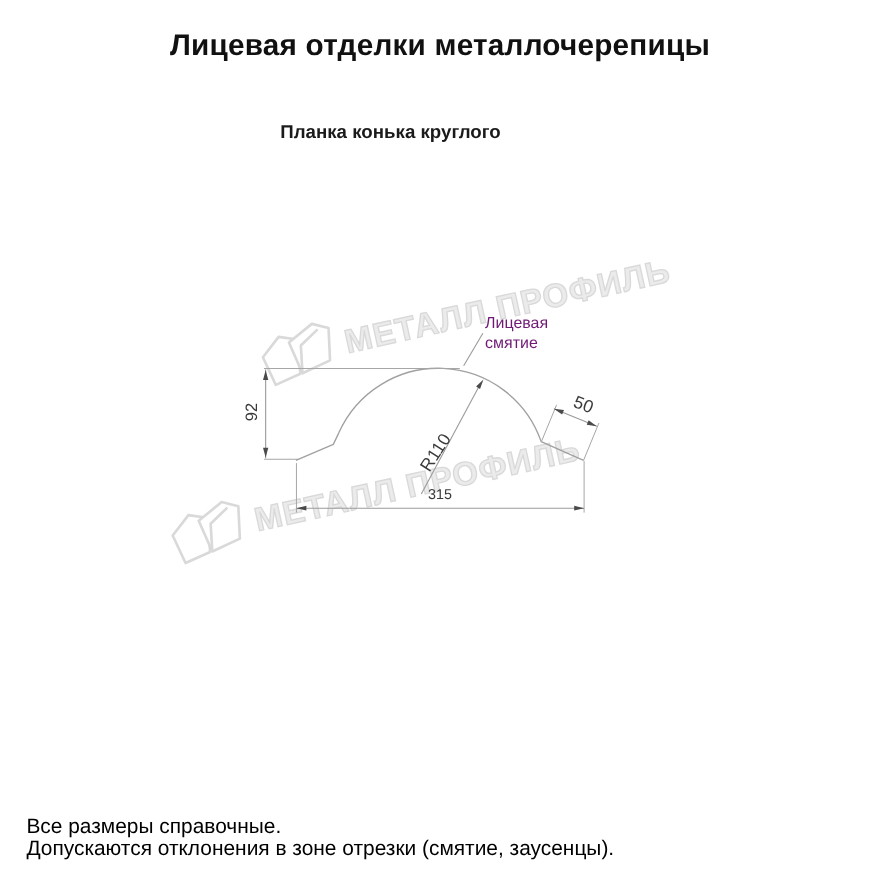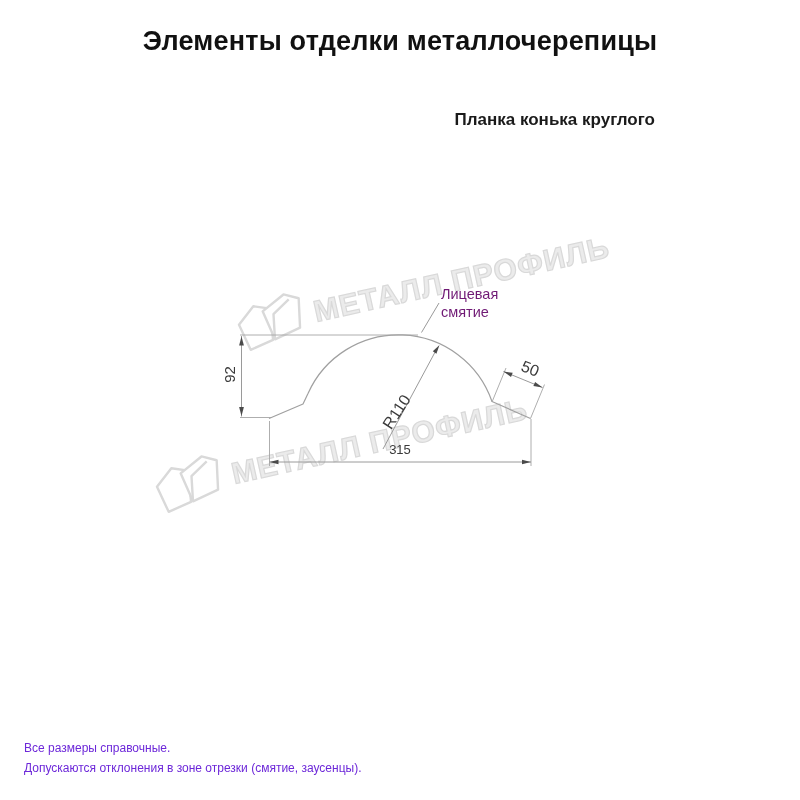--- a/index.html
+++ b/index.html
@@ -8,21 +8,21 @@
     font-family:"Liberation Sans", sans-serif;overflow:hidden;
     -webkit-font-smoothing:antialiased;
   }
   .abs{position:absolute;}
   
   .page-title{
     left:0;top:26px;width:800px;text-align:center;
     font-size:27px;font-weight:bold;color:#111;letter-spacing:0.2px;
   }
   .subtitle{
-    left:55px;top:109px;width:600px;text-align:right;
+    left:55px;top:109px;width:600px;text-align:center;
     font-size:17px;font-weight:bold;color:#1a1a1a;line-height:22px;
   }
   
   .wm-band{
     display:flex;align-items:center;gap:10px;
     transform:rotate(-12.5deg);transform-origin:left center;
     pointer-events:none;z-index:1;
   }
   .wm-text{
     font-size:30px;font-weight:bold;letter-spacing:1px;white-space:nowrap;
@@ -32,26 +32,26 @@
   
   #draw-layer{left:0;top:0;z-index:2;}
   .dim-text{
     color:#3a3a3a;font-size:15px;text-align:center;z-index:3;
   }
   .face-label{
     left:441px;top:286px;width:80px;font-size:14.5px;color:#701a75;
     line-height:17.5px;z-index:3;
   }
   
-  .footer-line{left:24px;color:#6d28d9;font-size:12px;z-index:3;}
+  .footer-line{left:24px;color:#000000;font-size:19px;z-index:3;}
 </style>
 </head>
 <body>
 
-<div class="abs page-title">Элементы отделки металлочерепицы</div>
+<div class="abs page-title">Лицевая отделки металлочерепицы</div>
 <div class="abs subtitle">
   <div>Планка конька круглого</div>
 </div>
 
 <div class="abs wm-band" style="left:234px;top:302px;height:56px;">
   <span class="wm-logo">
     <svg width="72" height="56" viewBox="0 0 72 56" fill="none" stroke="#d9d9d9" stroke-width="2.4" stroke-linejoin="round">
       <polygon points="6,24 24,9 40,15 36,46 12,51" fill="#ffffff"></polygon>
       <polygon points="32,16 56,4 70,11 65,40 38,46" fill="#ffffff"></polygon>
       <polyline points="38,46 42,21 60,10"></polyline>

